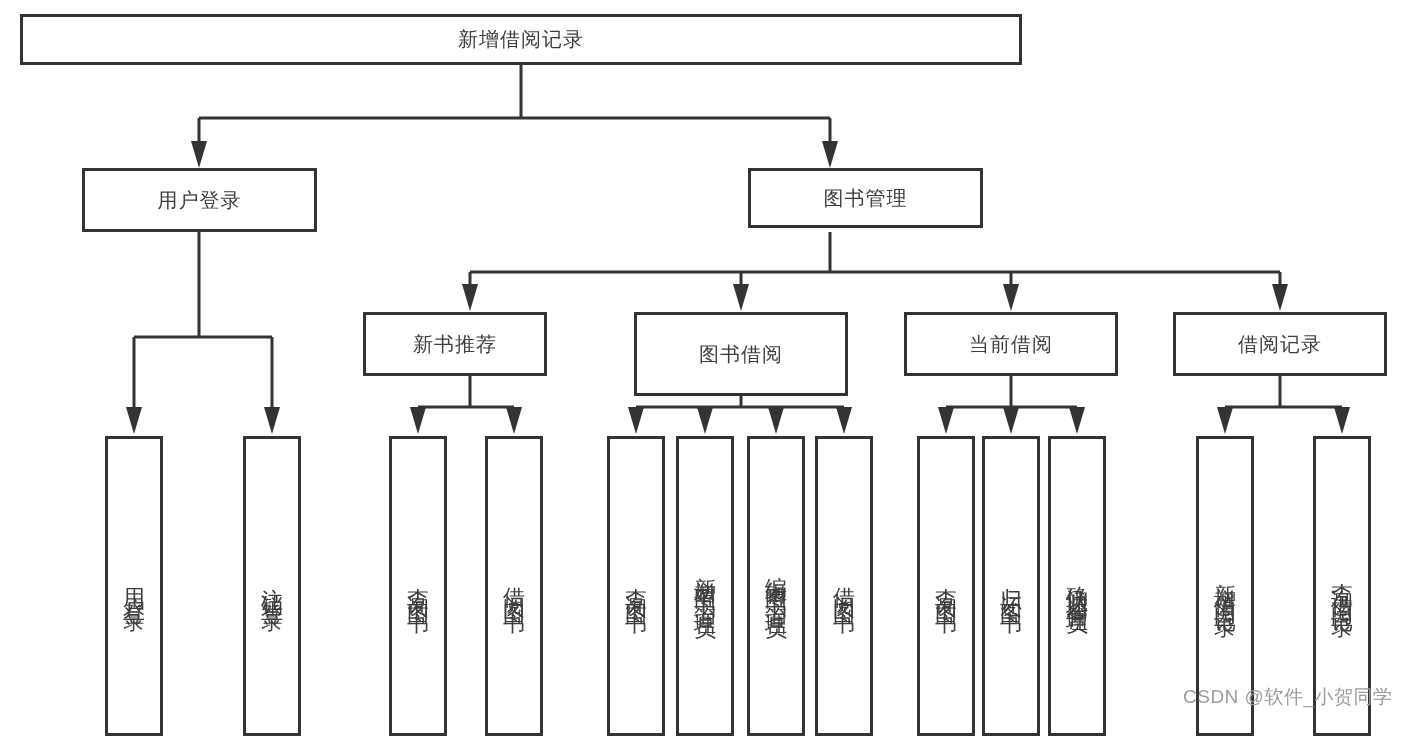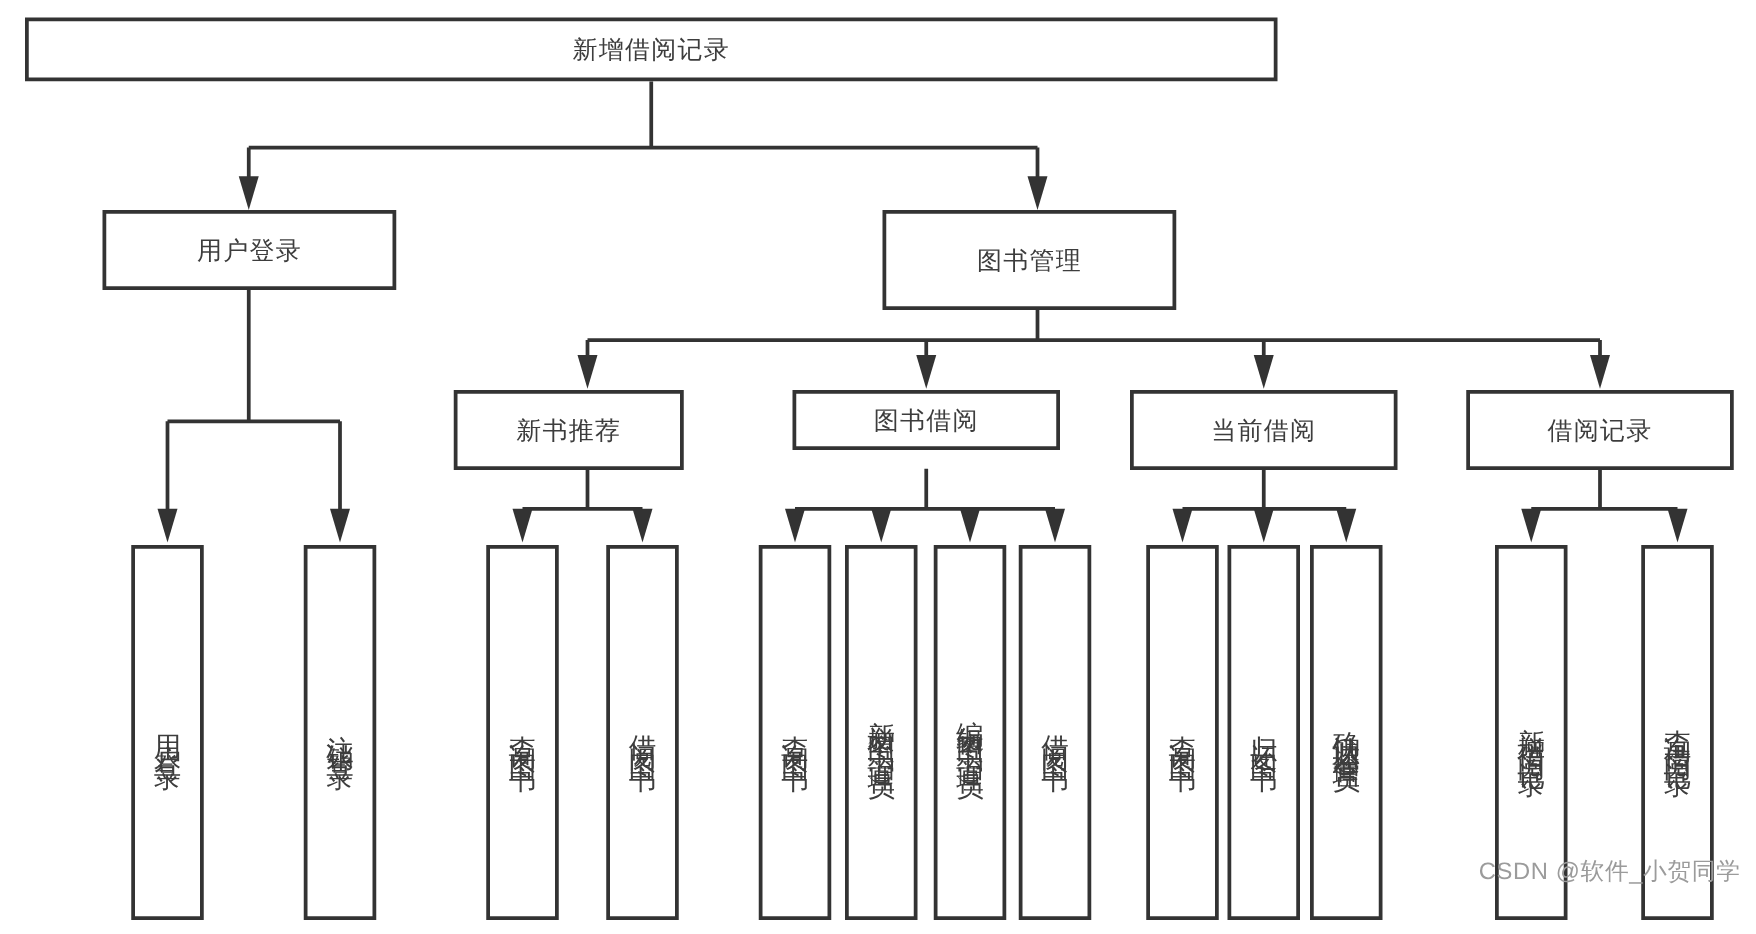--- a/index.html
+++ b/index.html
@@ -111,28 +111,28 @@
     </g>
   </svg>
 
   <div class="node" style="left:20px;top:14px;width:1002px;height:51px">
     <span>新增借阅记录</span>
   </div>
 
   <div class="node" style="left:82px;top:168px;width:235px;height:64px">
     <span>用户登录</span>
   </div>
-  <div class="node" style="left:706px;top:168px;width:235px;height:80px">
+  <div class="node" style="left:748px;top:168px;width:235px;height:60px">
     <span>图书管理</span>
   </div>
 
   <div class="node" style="left:363px;top:312px;width:184px;height:64px">
     <span>新书推荐</span>
   </div>
-  <div class="node" style="left:634px;top:312px;width:214px;height:48px">
+  <div class="node" style="left:634px;top:312px;width:214px;height:84px">
     <span>图书借阅</span>
   </div>
   <div class="node" style="left:1173px;top:312px;width:214px;height:64px">
     <span>借阅记录</span>
   </div>
   <div class="node" style="left:904px;top:312px;width:214px;height:64px">
     <span>当前借阅</span>
   </div>
 
   <div class="vnode" style="left:105px">

